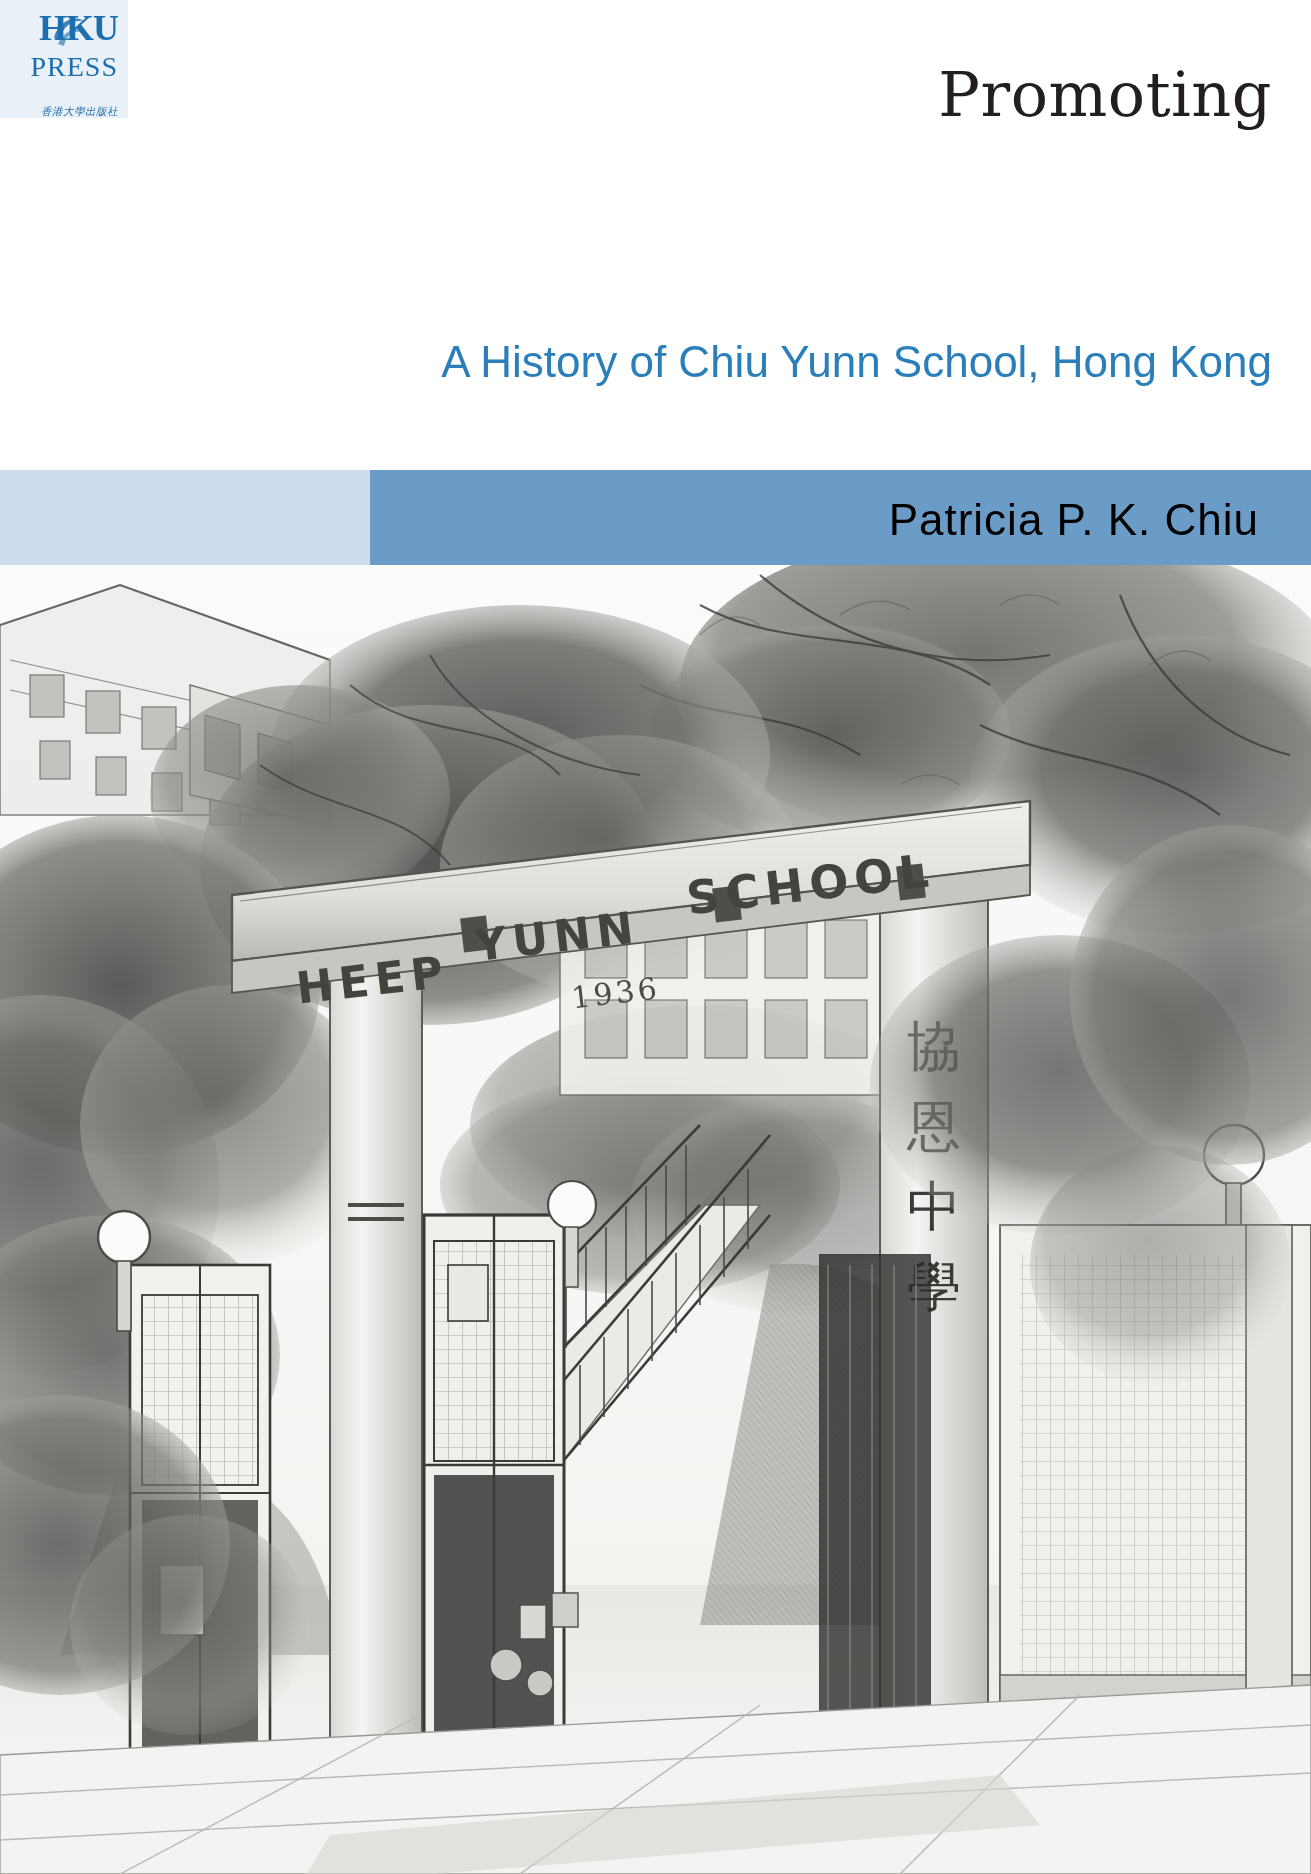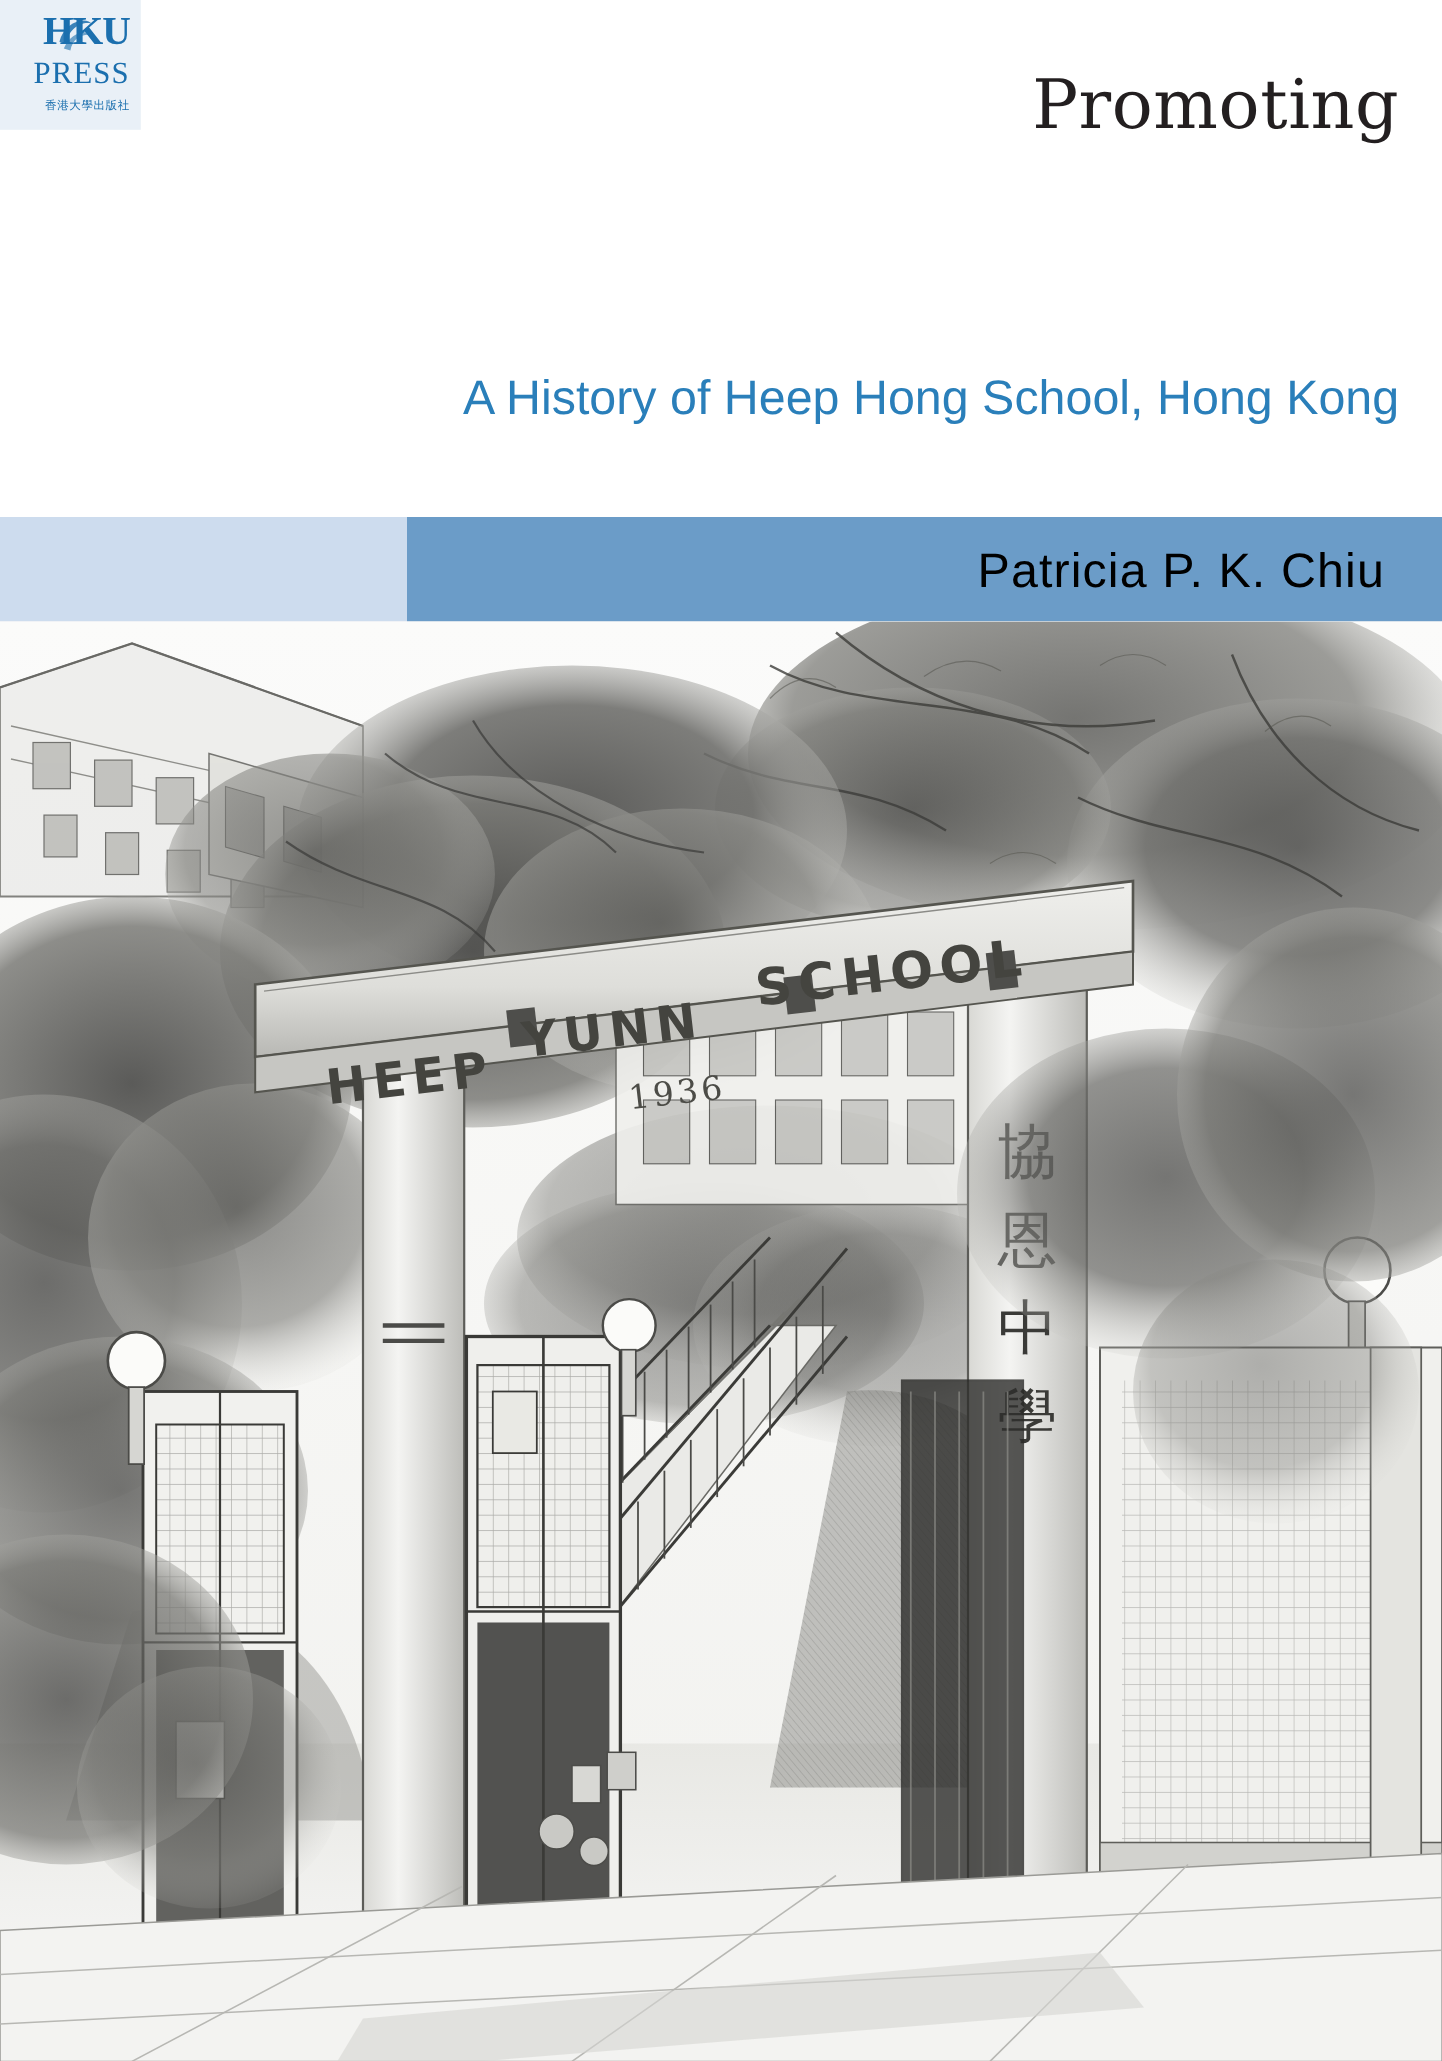--- a/index.html
+++ b/index.html
@@ -60,22 +60,23 @@
     font-size: 28px;
     color: #1b6fae;
     letter-spacing: 1px;
     line-height: 1;
     margin-top: 1px;
   }
   .logo-cn {
     font-size: 10.5px;
     color: #1b6fae;
     letter-spacing: 0.5px;
-    margin-top: 8px;
+    margin-top: 24px;
     white-space: nowrap;
+    font-style: italic;
   }
 
   
   .title-area {
     position: absolute;
     left: 0;
     top: 0;
     width: 1311px;
     height: 470px;
     background: #ffffff;
@@ -175,21 +176,21 @@
     </div>
     <div class="logo-press">PRESS</div>
     <div class="logo-cn">香港大學出版社</div>
   </div>
 </div>
 
 <div class="title-area">
   <div class="main-title">
     <span class="line">Promoting</span>
   </div>
-  <div class="subtitle">A History of Heep Hong School, Hong Kong</div>
+  <div class="subtitle">A History of Chiu Yunn School, Hong Kong</div>
 </div>
 
 <div class="band">
   <div class="band-light"></div>
   <div class="band-dark"></div>
 </div>
 <div class="author">Patricia P. K. Chiu</div>
 
 <div class="illustration">
   <svg width="1311" height="1309" viewBox="0 0 1311 1309">

